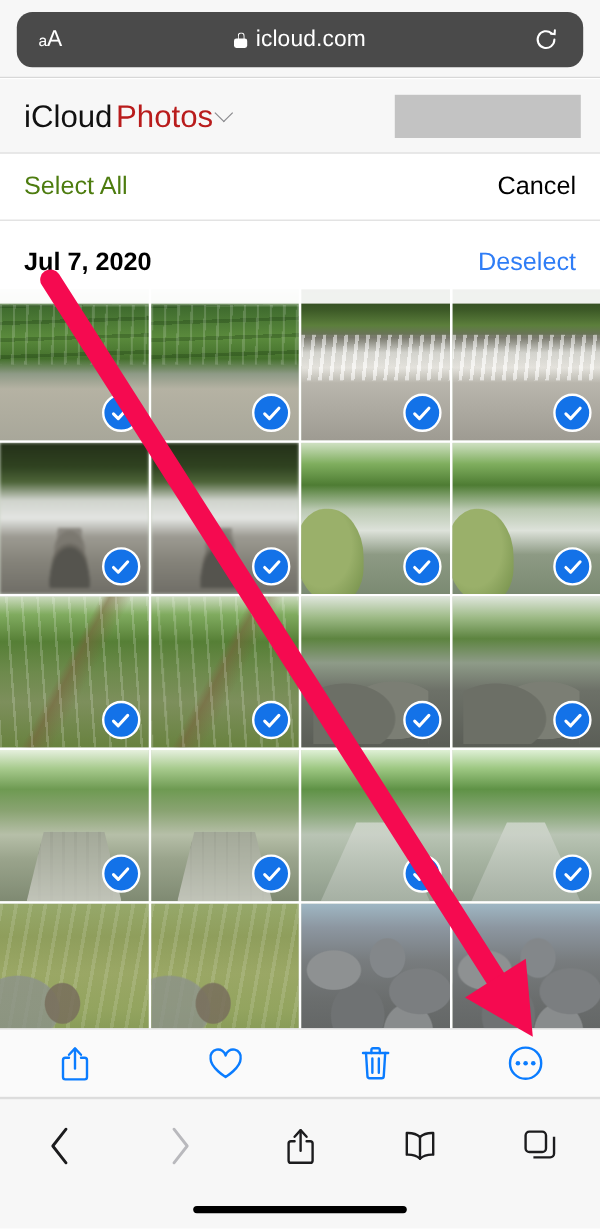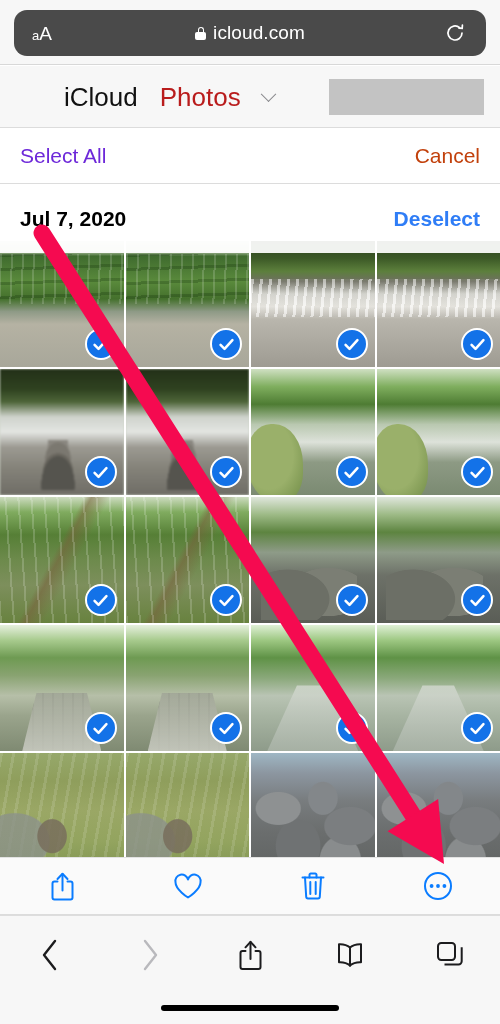--- a/index.html
+++ b/index.html
@@ -99,23 +99,22 @@
     width: 500px; height: 62px;
     background: #f7f7f7;
     border-bottom: 1px solid #dcdcdc;
   }
   .icloud-title {
     position: absolute;
     left: 20px; top: 50%;
     transform: translateY(-50%);
     display: flex;
     align-items: center;
-    gap: 22px;
+    gap: 3px;
     font-size: 26px;
-    margin-left: 44px;
   }
   .icloud-title .brand { color: #111111; font-weight: 500; }
   .icloud-title .app { color: #b91c1c; font-weight: 400; }
   .chev-down {
     width: 11px; height: 11px;
     border-right: 1.8px solid #8a8a8e;
     border-bottom: 1.8px solid #8a8a8e;
     transform: rotate(45deg) translate(-2px,-2px);
   }
   .account-placeholder {
@@ -135,23 +134,23 @@
     border-bottom: 1px solid #dcdcdc;
   }
   .select-bar .sb-left,
   .select-bar .sb-center,
   .select-bar .sb-right {
     position: absolute;
     top: 50%;
     transform: translateY(-50%);
     font-size: 21px;
   }
-  .select-bar .sb-left  { left: 20px;  color: #6d28d9; }
+  .select-bar .sb-left  { left: 20px;  color: #4d7c0f; }
   .select-bar .sb-center{ left: 50%; transform: translate(-50%,-50%); color: #000000; font-weight: 600; }
-  .select-bar .sb-right { right: 20px; color: #c2410c; }
+  .select-bar .sb-right { right: 20px; color: #000000; }
 
   
   .grid-area {
     position: absolute;
     top: 185px; left: 0;
     width: 500px;
     height: 672px;
     overflow: hidden;
     background: #ffffff;
   }
@@ -321,21 +320,20 @@
     font-size: 21px;
     font-weight: 700;
     color: #000000;
   }
   .date-header .dh-deselect {
     position: absolute;
     right: 20px; top: 50%;
     transform: translateY(-50%);
     font-size: 21px;
     color: #2f7df6;
-    font-weight: bold;
   }
 
   
   .action-bar {
     position: absolute;
     bottom: 109px; left: 0;
     width: 500px; height: 58px;
     background: #fafafa;
     border-top: 1px solid #e2e2e2;
     border-bottom: 1px solid #dcdcdc;

